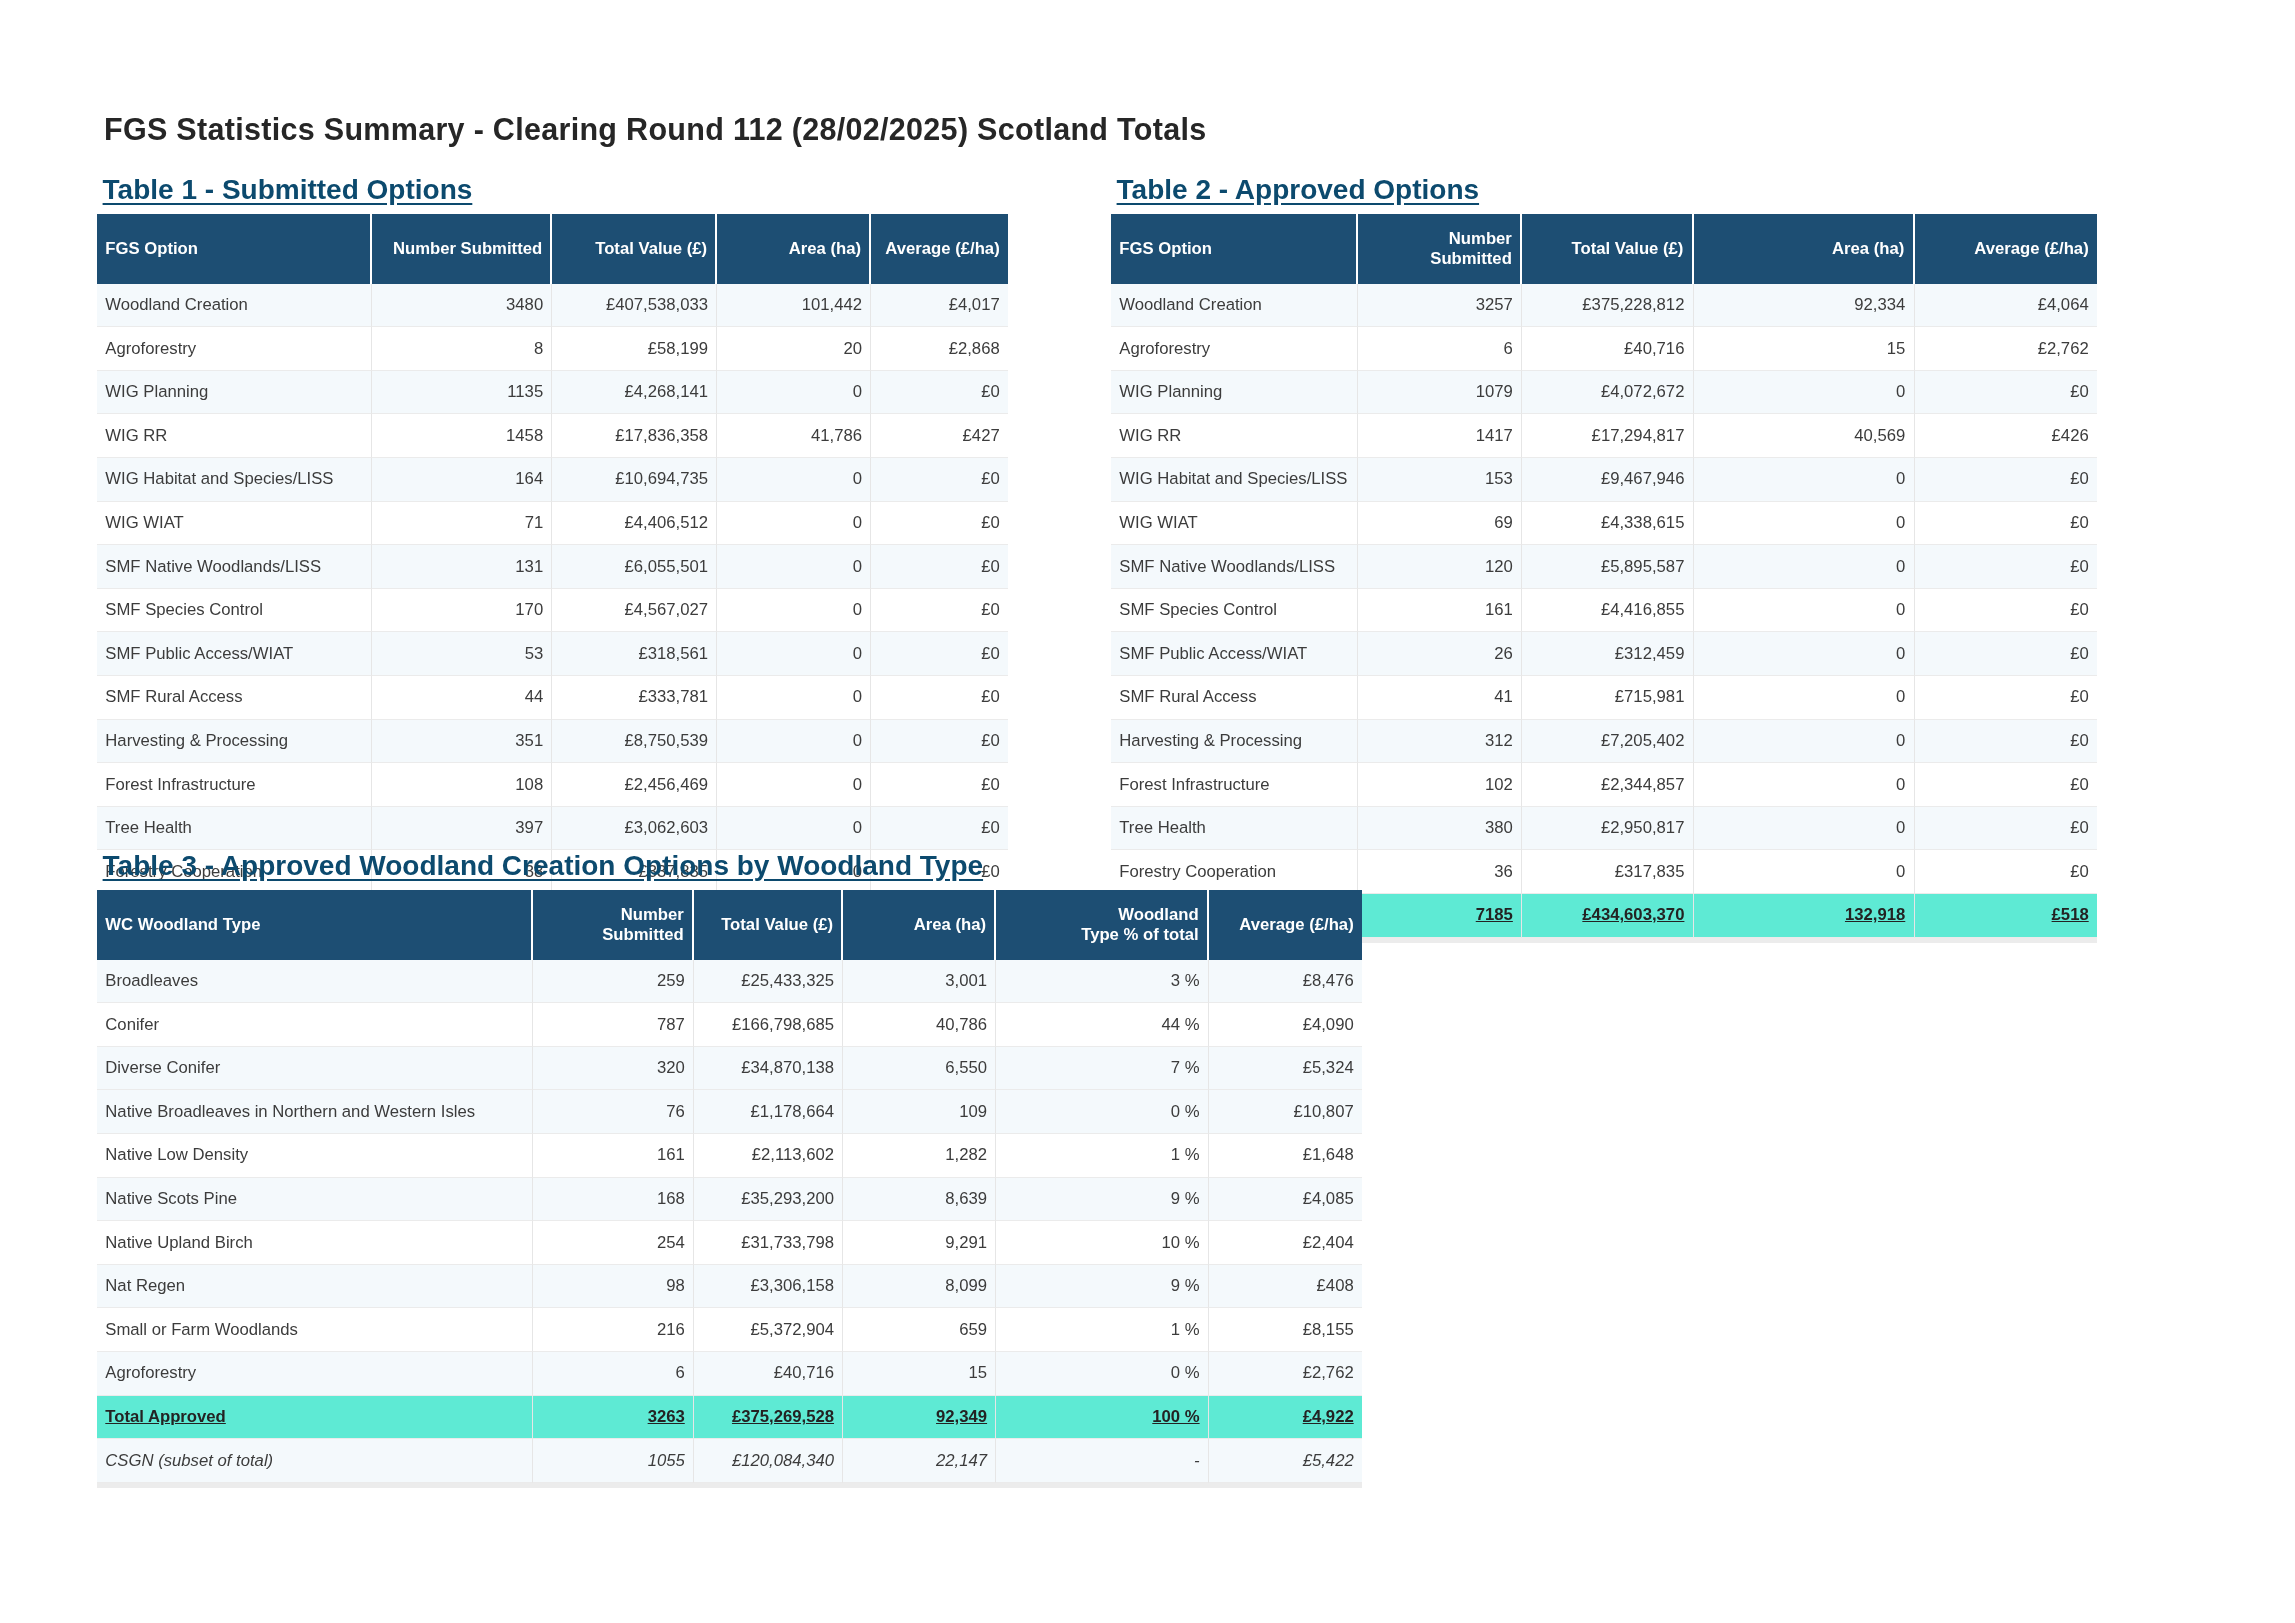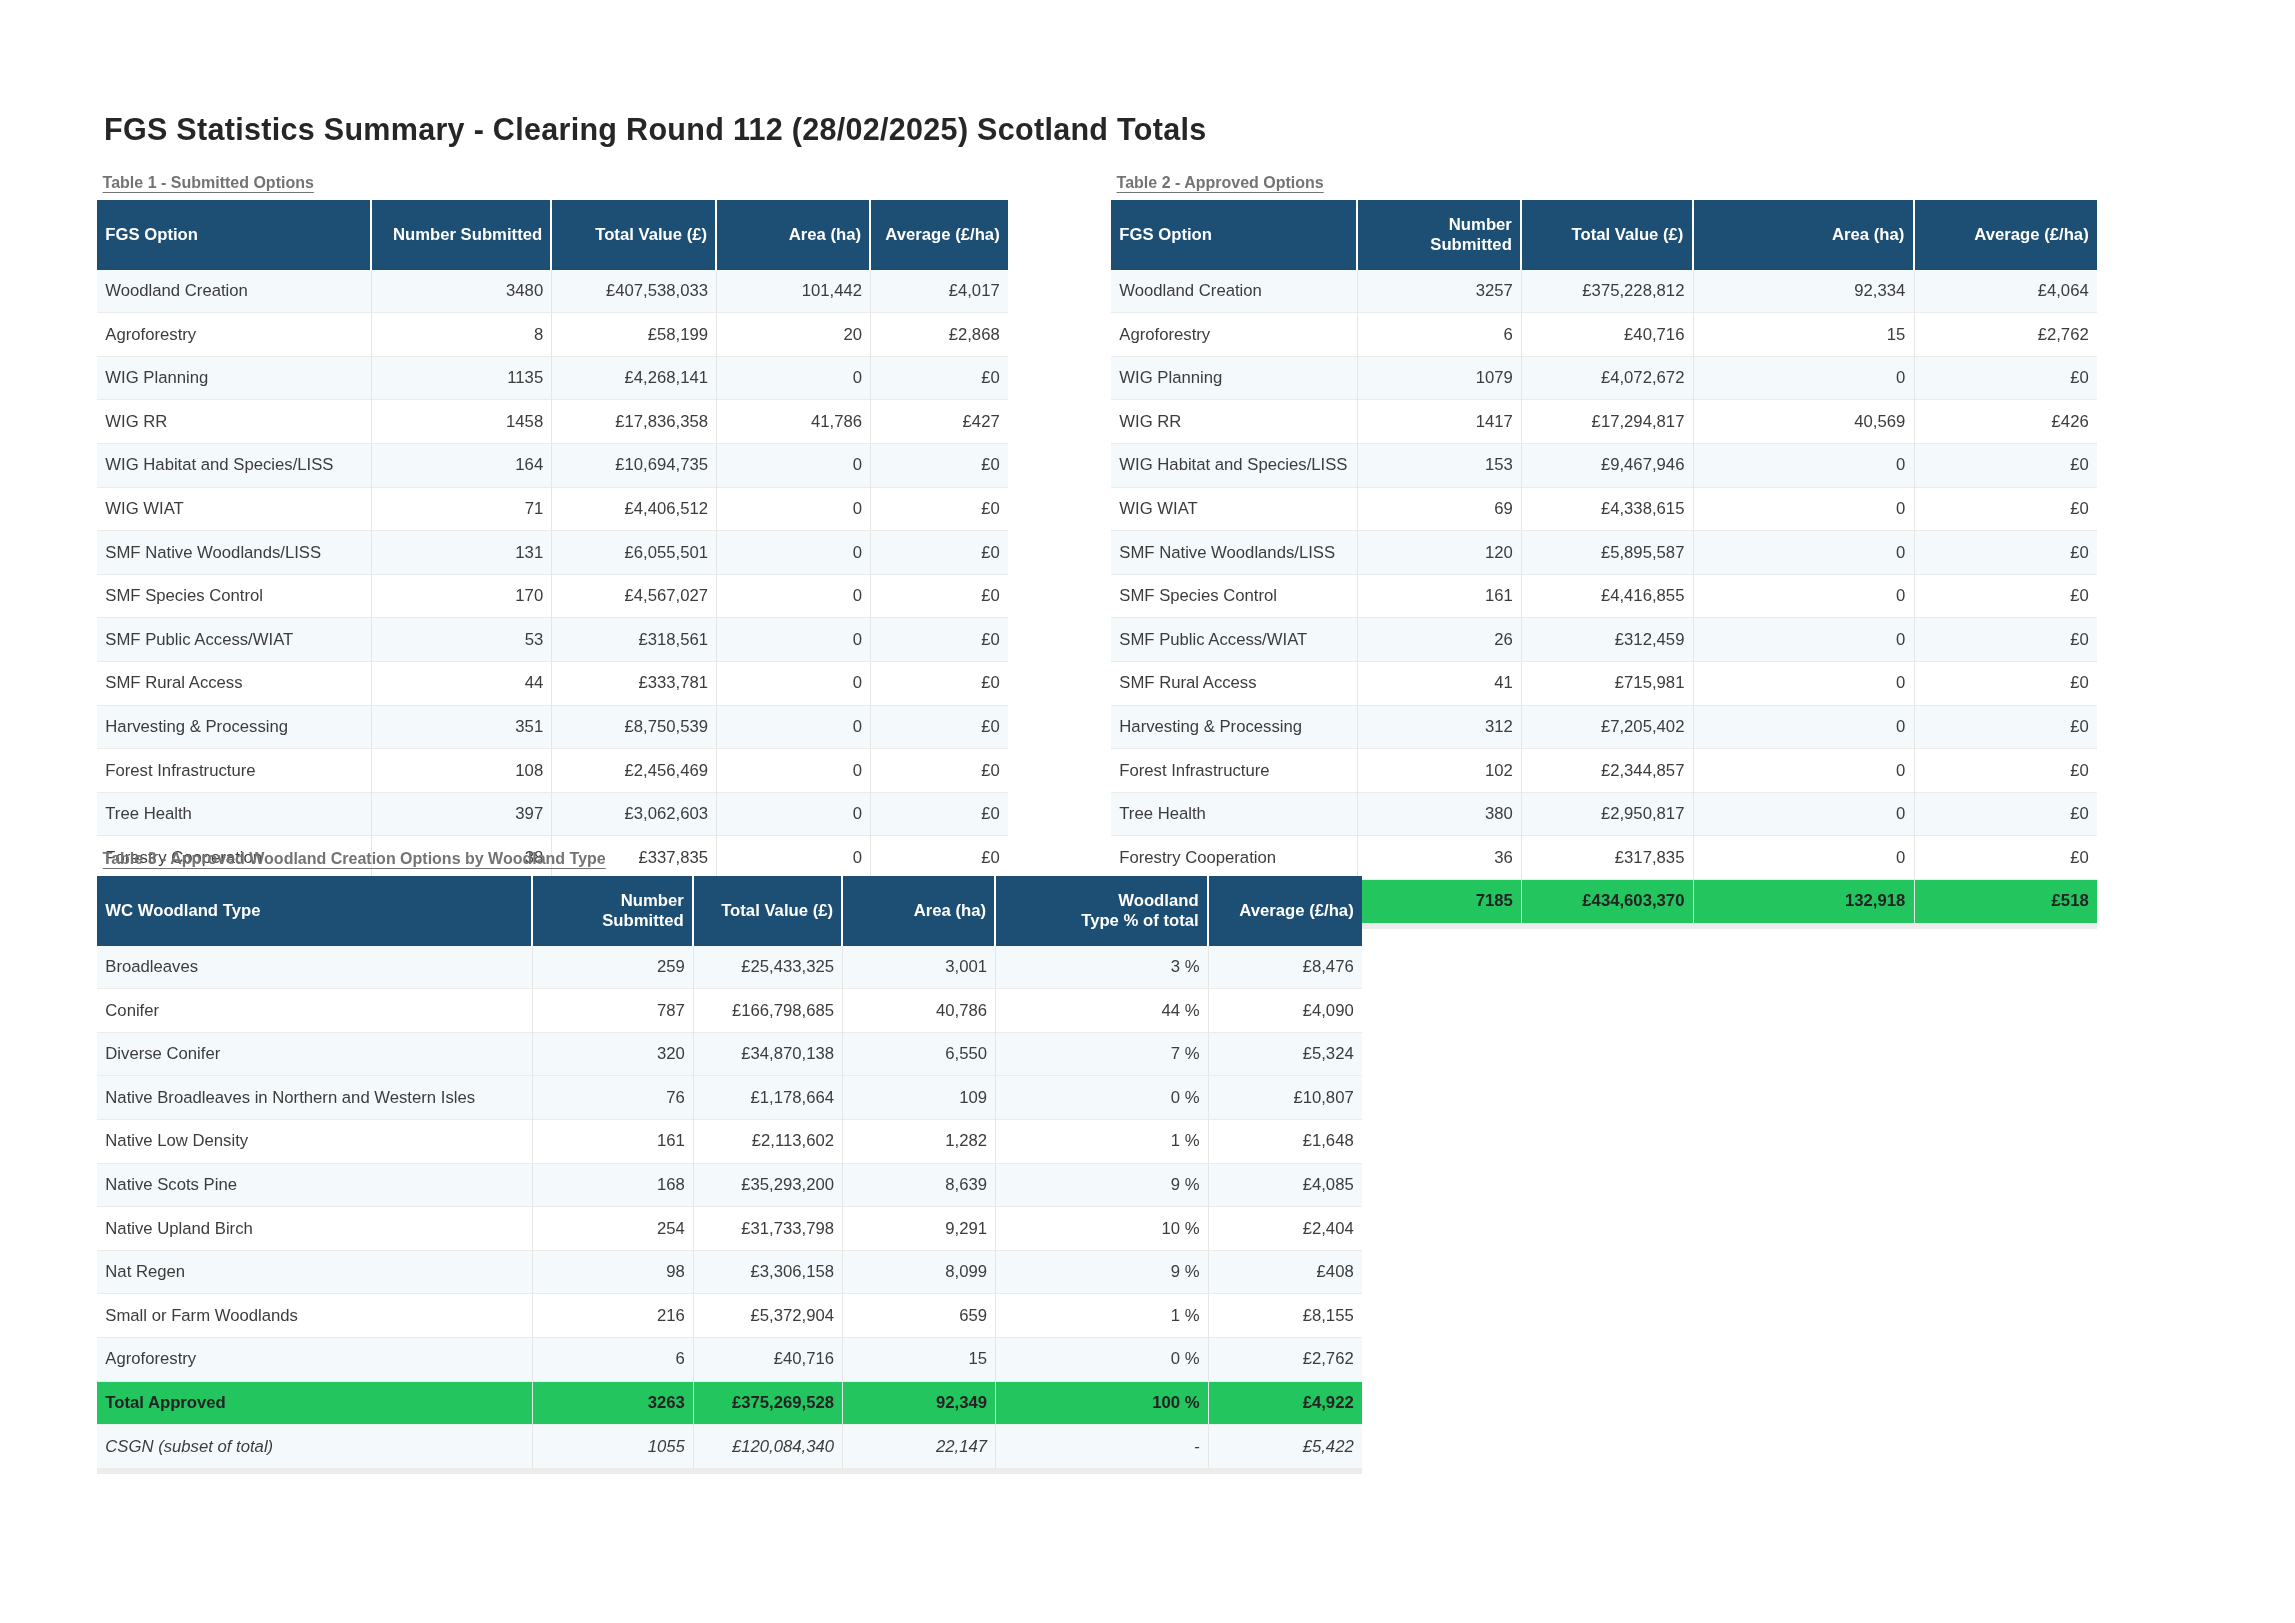--- a/index.html
+++ b/index.html
@@ -18,21 +18,21 @@
     font-size:30.5px; font-weight:bold; color:#262626;
     letter-spacing:0.3px;
   }
   .table-block{ position:absolute; }
   #block-table1{ left:97px; top:174px;  width:911px; }
   #block-table2{ left:1111px; top:174px; width:986px; }
   #block-table3{ left:97px; top:850px; width:1265px; }
 
   .table-title{
     margin:0 0 8.3px 5.6px;
-    font-size:16px; font-weight:bold; color:#737373;
+    font-size:28px; font-weight:bold; color:#0c4a6e;
     text-decoration:underline;
     text-underline-offset:3.5px;
   }
   table{
     border-collapse:separate; border-spacing:0;
     width:100%; table-layout:fixed;
   }
   thead th{
     background:#1D4E73; color:#ffffff;
     font-weight:600; font-size:16.7px;
@@ -55,21 +55,21 @@
     border-right:0.7px solid #E6E6E6;
     border-bottom:0.7px solid #EBEBEB;
     vertical-align:middle;
     overflow:hidden; white-space:nowrap;
   }
   tbody td:last-child{ border-right:none; }
   tbody tr.alt td{ background:#F4F9FC; }
   td.c-label{ text-align:left; }
   td.c-num{ text-align:right; }
   tr.total-row td{
-    font-weight:bold; color:#232323; background:#22c55e;
+    font-weight:bold; color:#232323; background:#5eead4;text-decoration:underline;
   }
   tr.csgn-row td{ font-style:italic; }
   .bottom-strip{
     height:5.6px; background:#ECECEC; width:100%;
     margin-top:0px;
   }
 </style>
 </head>
 <body>
 

